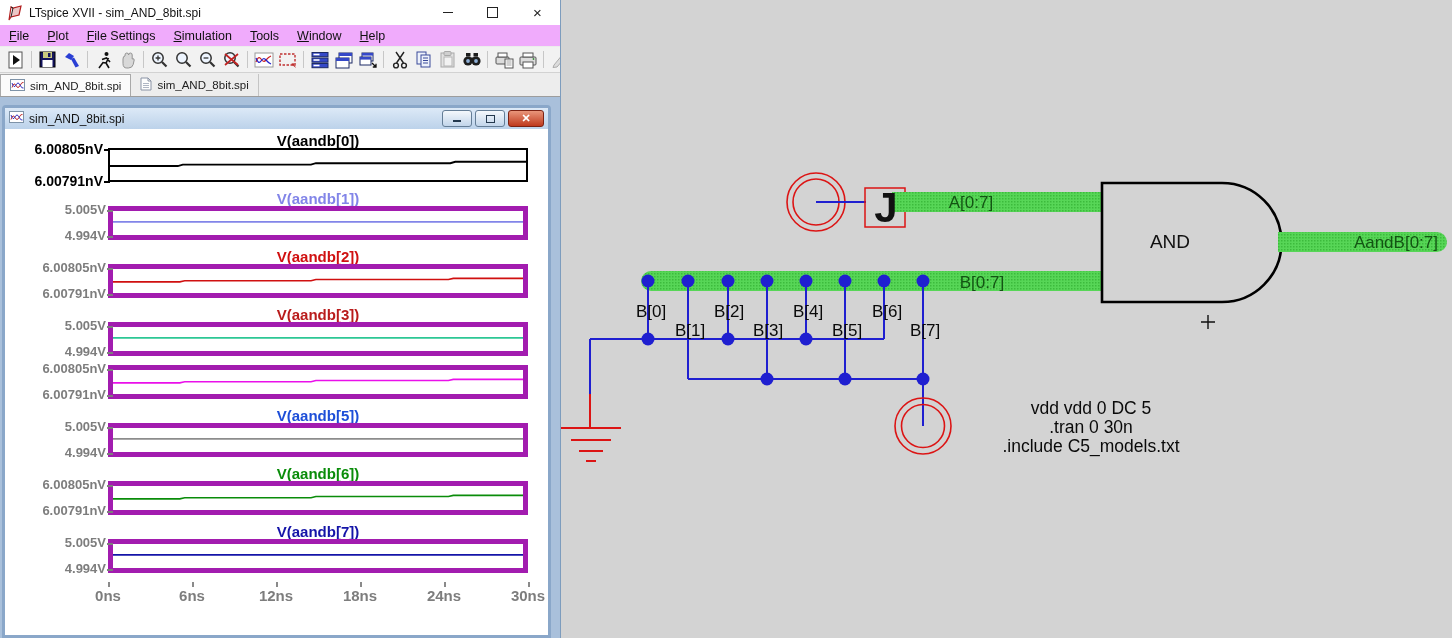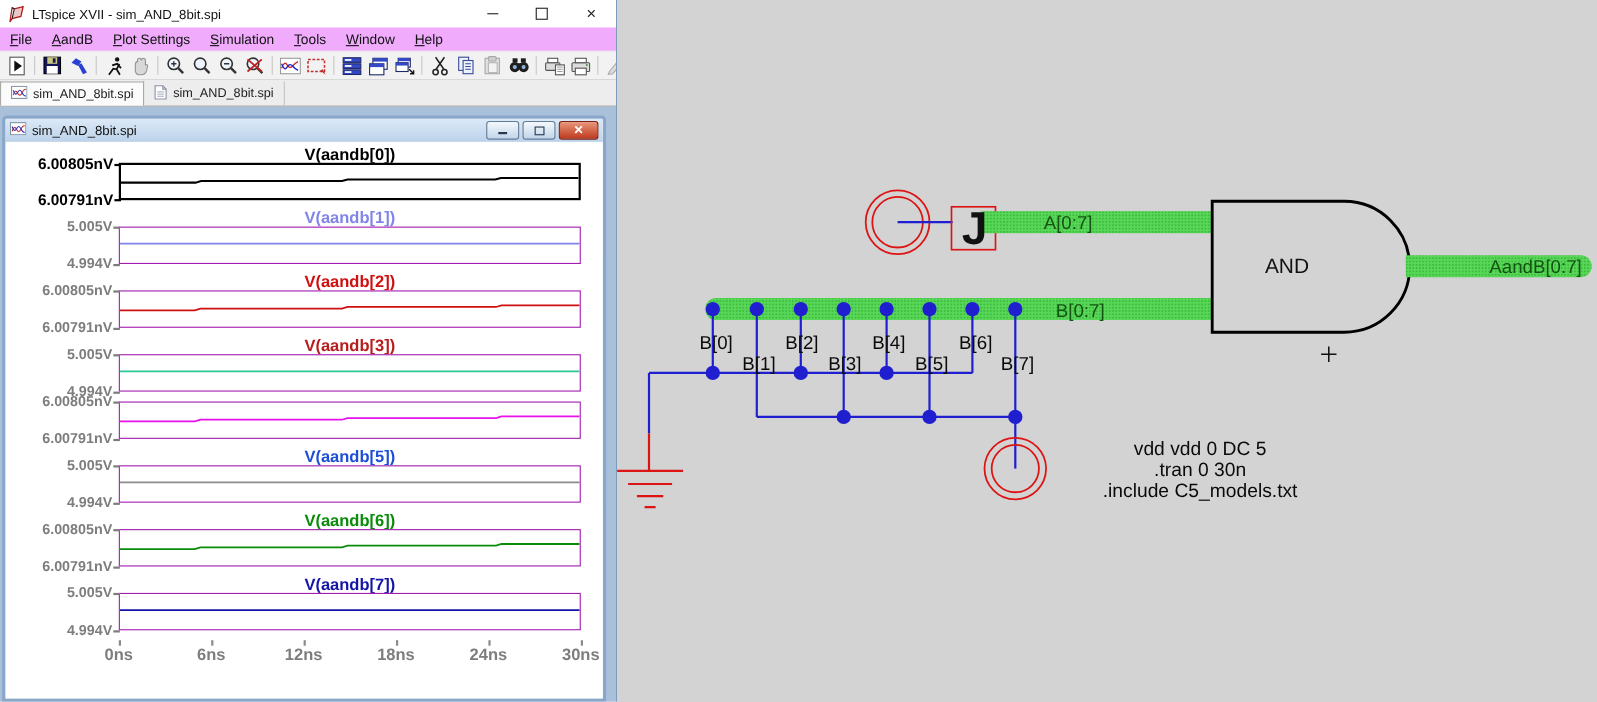--- a/index.html
+++ b/index.html
@@ -51,21 +51,21 @@
   .cbtn .glyph-min{width:8px;height:2px;background:#24394e;margin-top:5px;}
   .cbtn .glyph-restore{width:7px;height:6px;border:1.3px solid #24394e;display:block;}
   .cbtn.close{width:34px;background:linear-gradient(#e9967b,#bf3a1e);
               border-color:#7c2213;color:#fff;font-weight:bold;font-size:11px;}
   .child-body{position:absolute;top:21px;left:0;right:0;bottom:0;background:#fff;padding-top:4px;}
 
   
   .pane-title{margin-left:103px;width:420px;text-align:center;font-size:15px;
               font-weight:bold;height:15px;line-height:15px;}
   .pane-row{position:relative;margin-left:103px;width:420px;height:34px;margin-bottom:9px;
-            border:1px solid #a21caf;box-sizing:border-box;background:#fff;}
+            border:5px solid #a21caf;box-sizing:border-box;background:#fff;}
   .pane.active .pane-row{border:2px solid #000;}
   .tracebox{position:absolute;left:0;top:0;width:100%;height:100%;display:block;}
   .ylab{position:absolute;right:100%;font-size:13px;font-weight:bold;color:#7d7d7d;
         white-space:nowrap;line-height:14px;}
   .ylab::after{content:"";display:inline-block;width:6px;height:2px;background:currentColor;
                vertical-align:middle;margin-left:1px;}
   .ylab.top{top:-8px;} .ylab.bot{bottom:-8px;}
   .pane.active .ylab{color:#000;font-size:14px;}
   .xaxis{position:relative;margin-left:103px;width:420px;height:24px;}
   .xtick-mark{position:absolute;top:0;width:1.5px;height:5px;background:#8a8a8a;}
@@ -99,22 +99,22 @@
       <span class="win-btn">
           <span class="glyph-max"></span>
         </span>
       <span class="win-btn">
           <span class="glyph-close">×</span>
         </span>
     </div>
 
     <div class="menubar">
       <span class="menu-item">File</span>
-      <span class="menu-item">AandB</span>
-      <span class="menu-item">Plot Settings</span>
+      <span class="menu-item">Plot</span>
+      <span class="menu-item">File Settings</span>
       <span class="menu-item">Simulation</span>
       <span class="menu-item">Tools</span>
       <span class="menu-item">Window</span>
       <span class="menu-item">Help</span>
     </div>
 
     <div class="toolbar">
       <span class="tb-btn">
           <svg width="20" height="20">
             <rect x="3" y="2" width="13" height="16" fill="#fff" stroke="#555"></rect>

